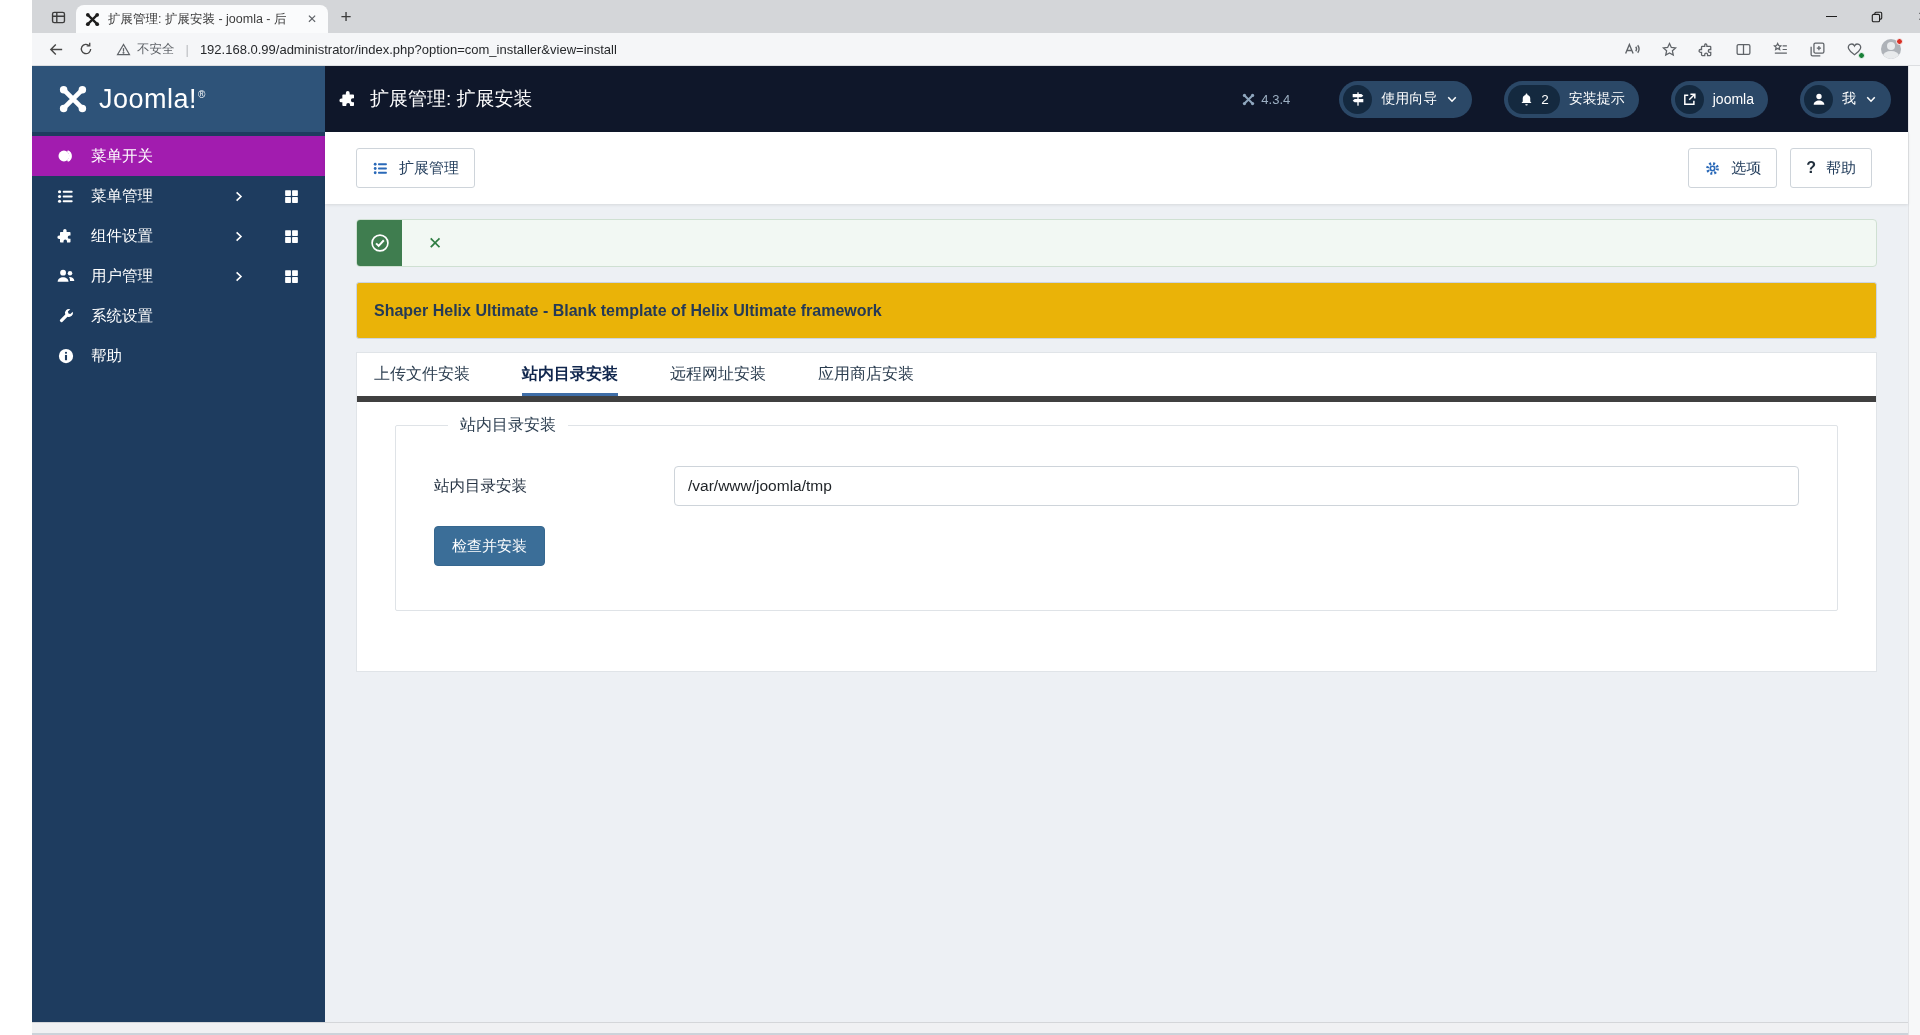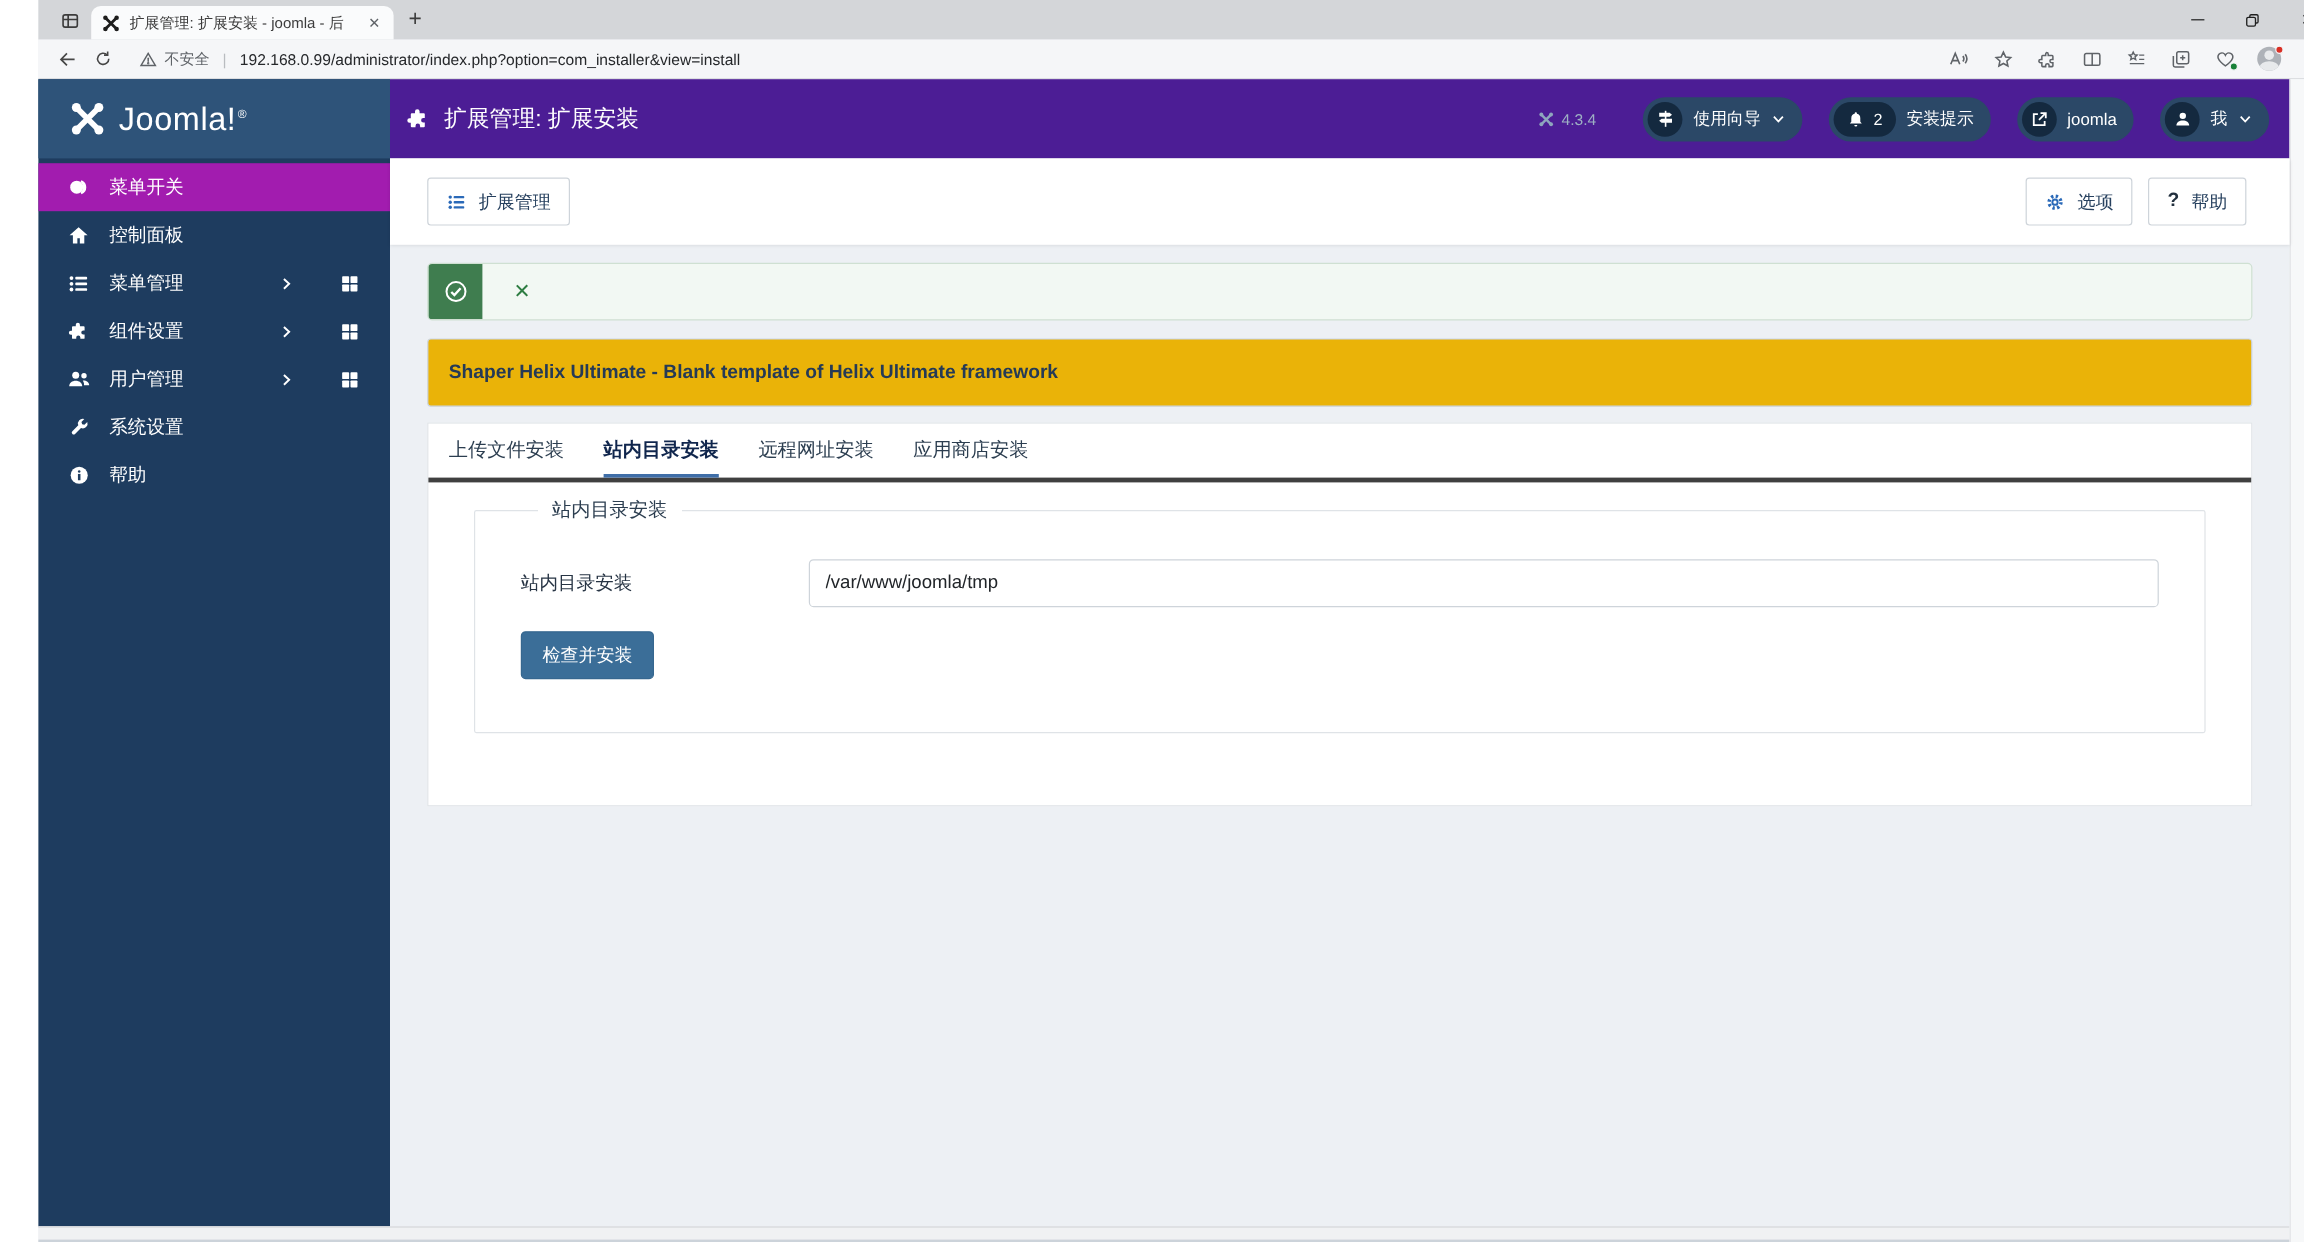--- a/index.html
+++ b/index.html
@@ -48,21 +48,21 @@
   .j-nav { padding-top:4px; }
   .j-nav-item { height:40px; display:flex; align-items:center; padding:0 24px 0 23px; gap:15px; color:#ffffff; font-size:15.5px; cursor:default; }
   .j-nav-item.active { background:#a21caf; }
   .j-nav-icon { width:21px; display:flex; justify-content:center; }
   .j-nav-label { flex:1; }
   .j-nav-chevron { width:14px; }
   .j-nav-grid { width:18px; margin-left:22px; }
 
   
   .j-main { flex:1; display:flex; flex-direction:column; min-width:0; background:#edf0f4; }
-  .j-header { height:66px; background:#4c1d95; display:flex; align-items:center; padding:0 17px 0 14px; gap:10px; flex:0 0 auto; }
+  .j-header { height:66px; background:#0f172a; display:flex; align-items:center; padding:0 17px 0 14px; gap:20px; flex:0 0 auto; }
   .j-page-title { display:flex; align-items:center; gap:11px; color:#fff; font-size:19px; font-weight:500; }
   .j-header-spacer { flex:1; }
   .j-version { display:flex; align-items:center; gap:6px; color:#9db0c3; font-size:13px; margin-right:17px; }
   .pill { height:37px; border-radius:19px; background:#2b4867; display:flex; align-items:center; padding:0 14px 0 4px; gap:9px; margin-left:12px; }
   .pill-circle { width:29px; height:29px; border-radius:50%; background:#14293f; display:flex; align-items:center; justify-content:center; }
   .pill-capsule { height:29px; border-radius:15px; background:#14293f; display:flex; align-items:center; padding:0 11px; gap:7px; }
   .pill-count { color:#fff; font-size:13.5px; }
   .pill-label { color:#fff; font-size:14px; white-space:nowrap; }
 
   .j-toolbar { height:72px; background:#fff; box-shadow:0 1px 3px rgba(0,0,0,0.1); display:flex; align-items:center; padding:0 36px 0 31px; flex:0 0 auto; position:relative; z-index:2; }
@@ -78,21 +78,21 @@
   .alert-icon-block { width:45px; background:#3f7d4f; display:flex; align-items:center; justify-content:center; flex:0 0 auto; }
   .alert-msg { display:flex; align-items:center; padding-left:24px; color:#3f7d4f; font-size:15px; flex:1; }
   .alert-close { display:flex; align-items:center; padding:0 26px; color:#2e7d42; font-weight:bold; font-size:17px; cursor:pointer; background:none; border:none; font-family:inherit; }
 
   
   .template-bar { height:57px; background:#eab308; border:1px solid #cbd5e3; border-radius:3px; display:flex; align-items:center; padding:0 17px; margin-bottom:13px; }
   .template-text { font-weight:bold; font-size:16px; color:#253a56; }
 
   
   .install-card { background:#fff; border:1px solid #e0e4e8; min-height:320px; }
-  .tabs-row { height:49px; border-bottom:4px solid #404040; display:flex; align-items:stretch; padding-left:17px; gap:33px; }
+  .tabs-row { height:49px; border-bottom:6px solid #404040; display:flex; align-items:stretch; padding-left:17px; gap:52px; }
   .tab-item { display:flex; align-items:center; font-size:16px; color:#2c3e50; cursor:pointer; border-bottom:3px solid transparent; padding-top:2px; }
   .tab-item.active { font-weight:bold; color:#10264d; border-bottom-color:#3f6ea8; }
   .tab-panel { padding:13px 38px 42px; }
   .dir-fieldset { border:1px solid #dfe3e7; border-radius:2px; padding:30px 38px 44px; }
   .dir-legend { margin-left:14px; padding:0 12px; font-size:16px; color:#2c3e50; }
   .form-row { display:flex; align-items:center; }
   .field-label { width:240px; font-size:15.5px; color:#273444; flex:0 0 auto; }
   .dir-input { flex:1; height:40px; border:1px solid #ced4da; border-radius:4px; padding:0 13px; font-size:15.5px; color:#212529; font-family:inherit; background:#fff; }
   .btn-primary { margin-top:20px; height:40px; padding:0 17px; background:#3b6e98; border:1px solid #36678f; border-radius:4px; color:#fff; font-size:15px; cursor:pointer; font-family:inherit; }
 
@@ -241,28 +241,20 @@
             <div class="j-nav-item active">
               <span class="j-nav-icon">
                 <svg width="20" height="20" viewBox="0 0 24 24">
                     <circle cx="9.5" cy="12" r="6.5" fill="#fff"></circle>
                     <path d="M14 5.9a6.6 6.6 0 0 1 0 12.2 8.8 8.8 0 0 0 2.8-6.1A8.8 8.8 0 0 0 14 5.9z" fill="none" stroke="#fff" stroke-width="2"></path>
                   </svg>
               </span>
               <span class="j-nav-label">菜单开关</span>
             </div>
 
-            <div class="j-nav-item">
-              <span class="j-nav-icon">
-                <svg width="19" height="19" viewBox="0 0 24 24" fill="#fff">
-                    <path d="M12 3L2.5 11.5H6v8.5h4.7v-5.4h2.6v5.4H18v-8.5h3.5z"></path>
-                  </svg>
-              </span>
-              <span class="j-nav-label">控制面板</span>
-            </div>
 
 
             <div class="j-nav-item">
               <span class="j-nav-icon">
                 <svg width="19" height="19" viewBox="0 0 24 24" fill="#fff">
                     <circle cx="4.5" cy="6" r="2"></circle>
                     <rect x="8.5" y="4.7" width="12.5" height="2.7" rx="1"></rect>
                     <circle cx="4.5" cy="12" r="2"></circle>
                     <rect x="8.5" y="10.7" width="12.5" height="2.7" rx="1"></rect>
                     <circle cx="4.5" cy="18" r="2"></circle>

